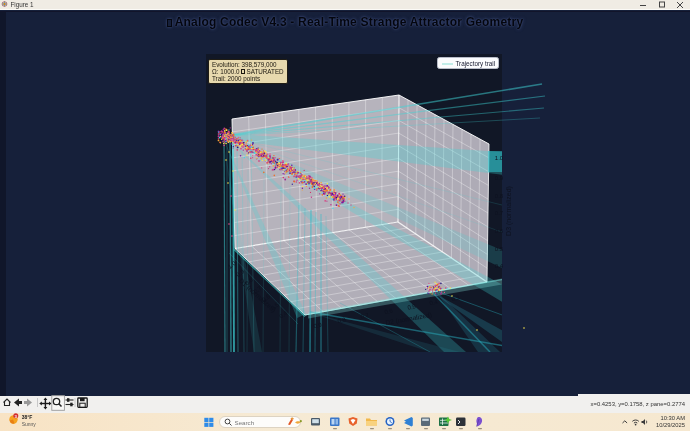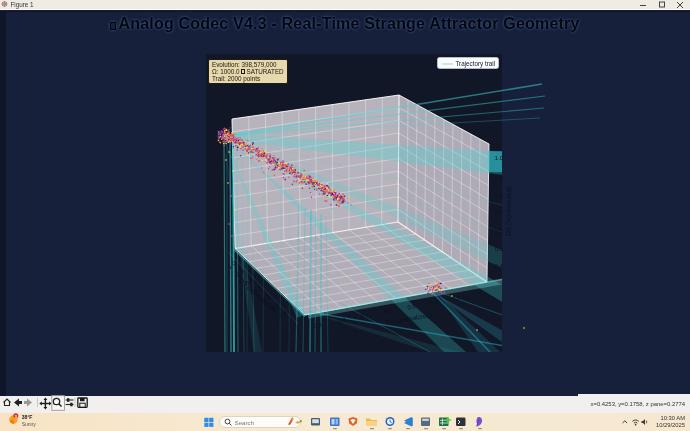--- a/index.html
+++ b/index.html
@@ -1,20 +1,20 @@
 <!DOCTYPE html>
 <html><head><meta charset="utf-8"><style>
 *{margin:0;padding:0;box-sizing:border-box}
 html,body{width:690px;height:431px;overflow:hidden;font-family:"Liberation Sans",sans-serif}
 #win{position:relative;width:690px;height:431px;background:#16203a}
 #titlebar{position:absolute;top:0;left:0;width:690px;height:10px;background:#f0ece4;border-bottom:1px solid #fbfaf6}
 #darkline{position:absolute;top:11px;left:0;width:690px;height:1px;background:#11142a}
 #canvas{position:absolute;top:12px;left:0;width:690px;height:384px;background:#16203a}
 #canvas .lstrip{position:absolute;left:0;top:0;width:6px;height:384px;background:rgba(8,10,24,0.45)}
-#ptitle{position:absolute;top:15px;left:0;width:690px;text-align:center;font-size:16px;font-weight:bold;color:#04060e;letter-spacing:0.2px;text-shadow:0 0 3.5px rgba(105,125,195,0.5),0 0 1.5px rgba(115,135,205,0.38)}
+#ptitle{position:absolute;top:15px;left:0;width:690px;text-align:center;font-size:12px;font-weight:bold;color:#04060e;letter-spacing:0.2px;text-shadow:0 0 3.5px rgba(105,125,195,0.5),0 0 1.5px rgba(115,135,205,0.38)}
 .tofu{display:inline-block;width:5.5px;height:8px;border:1px solid #05070f;vertical-align:-1px;margin-right:2.5px;box-shadow:0 0 3px rgba(100,120,190,0.6)}
 #anno{position:absolute;left:208px;top:58.5px;white-space:nowrap;background:#e7d9ae;border:1px solid #1f1c14;border-radius:2px;padding:1px 3px;font-size:6.3px;line-height:7.1px;color:#1a160e}
 .tofu2{display:inline-block;width:3.5px;height:5px;border:0.7px solid #1a160e;vertical-align:-0.5px}
 #legend{position:absolute;left:437px;top:57px;width:62px;height:12px;background:#fbfcfe;border:1px solid #b8bcc8;border-radius:2.5px;font-size:6.3px;color:#15182e}
 #legend span{position:absolute;left:17.5px;top:2.2px}
 #legend i{position:absolute;left:3.5px;top:5.4px;width:11px;height:1.5px;background:#c2ede9}
 #toolbar{position:absolute;top:396px;left:0;width:690px;height:17px;background:#f1f0ee}
 #tb2{position:absolute;top:393.5px;left:578px;width:112px;height:3px;background:#f1f0ee}
 #status{position:absolute;right:5px;top:400.5px;font-size:5.9px;color:#333}
 #taskbar{position:absolute;top:413px;left:0;width:690px;height:18px;background:linear-gradient(90deg,#f8e3c4,#f6ead4 40%,#f6e8d0)}

